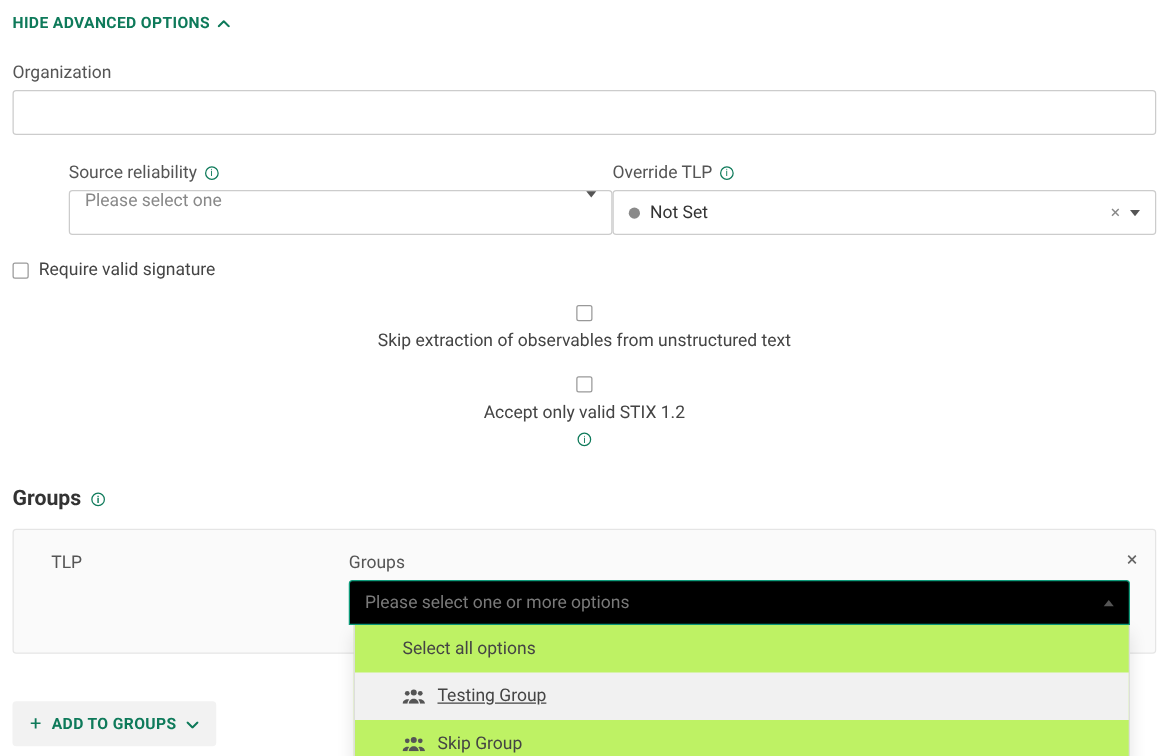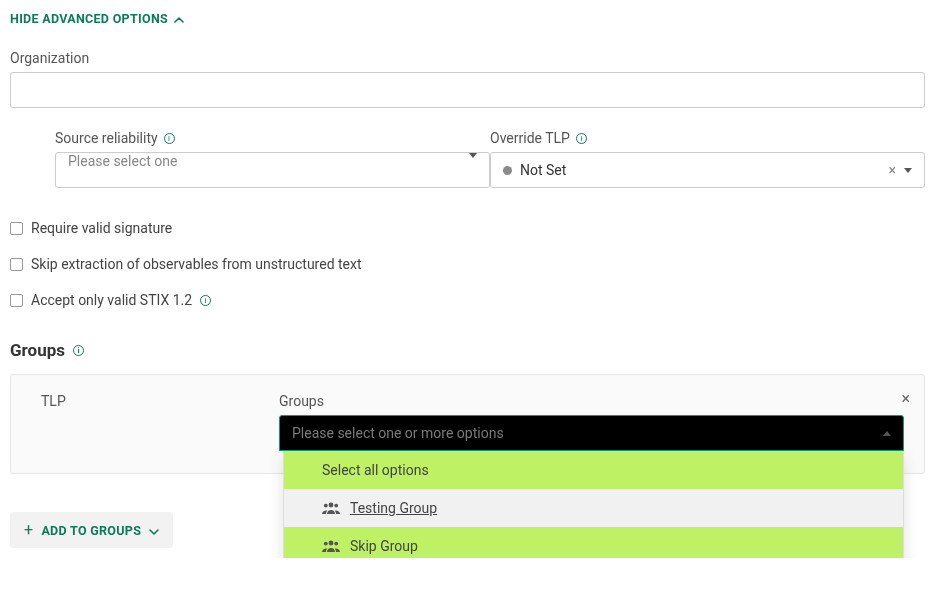--- a/index.html
+++ b/index.html
@@ -93,24 +93,24 @@
     .caret-up {
       width: 0; height: 0;
       border-left: 4px solid transparent;
       border-right: 4px solid transparent;
       border-bottom: 5px solid #555;
     }
     .checkbox-row {
       display: flex;
       align-items: center;
       gap: 8px;
-      margin-top: 32px;
+      margin-top: 20px;
       color: #444;
     }
-    .checkbox-row + .checkbox-row { margin-top: 20px; }
+    .checkbox-row + .checkbox-row { margin-top: 20px; flex-direction: column; }
     .checkbox {
       width: 13px;
       height: 13px;
       border: 1px solid #999;
       border-radius: 2px;
       cursor: pointer;
       background: #fff;
     }
     .section-title {
       font-weight: 700;

